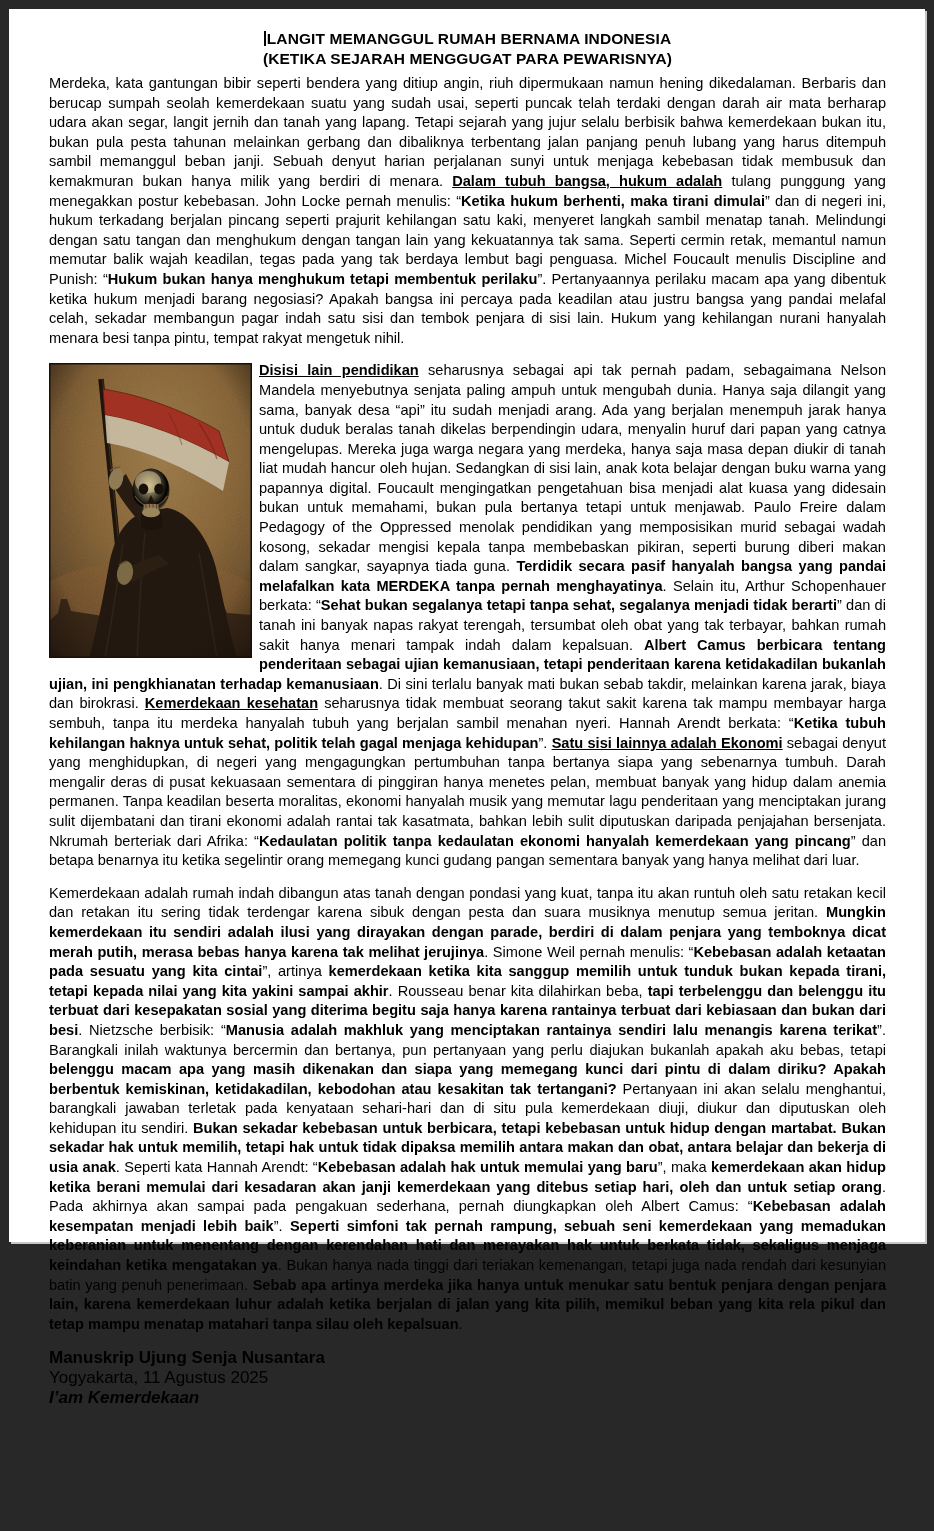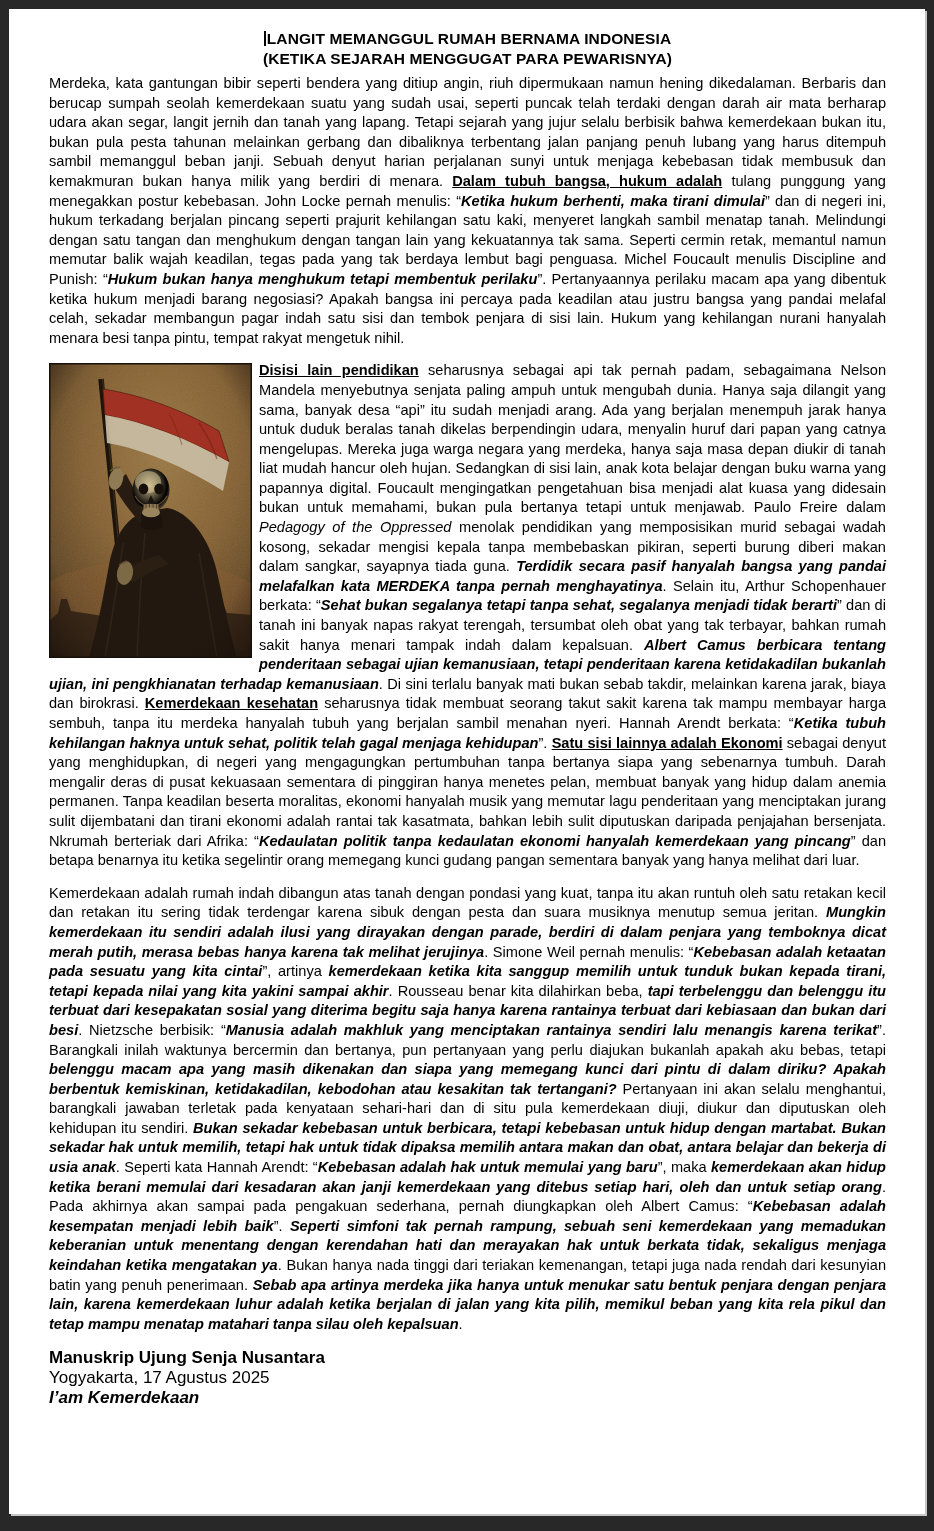--- a/index.html
+++ b/index.html
@@ -3,41 +3,41 @@
 <meta charset="utf-8">
 <style>
   html,body{margin:0;padding:0;}
   body{
     width:934px;height:1531px;overflow:hidden;position:relative;
     background:var(--canvas-bg,#282828);
     font-family:"Liberation Sans", sans-serif;
     color:var(--text-color,#000);
   }
   .page{
-    position:absolute;left:9px;top:9px;width:916px;height:1505px;
+    position:absolute;left:9px;top:9px;width:916px;height:1233px;
     background:var(--page-bg,#fff);
     box-sizing:border-box;
     padding:20px 39px 0 40px;
     box-shadow:2px 2px 0 #c6c6c6;
   }
   .doc-title{
     text-align:center;font-weight:bold;font-size:15.5px;line-height:19.5px;
     margin:0 0 6px 0;letter-spacing:.1px;
   }
   .cursor{
     display:inline-block;width:2px;height:15px;background:#000;
     vertical-align:-2px;margin-right:1px;
   }
   .para{
     font-size:14.6px;line-height:19.6px;text-align:justify;
     margin:13px 0 0 0;
   }
   .para:first-of-type{margin-top:2px;}
   .b{font-weight:bold;}
-  .i{font-style:italic;margin-top:12px;}
+  .i{margin-top:12px;}
   .u{text-decoration:underline;}
   .fig-float{
     float:left;width:203px;height:295px;
     margin:2px 7px 2px 0;display:block;
   }
   .fig-float svg{display:block;width:203px;height:295px;}
   .footer{margin-top:14px;font-size:17px;line-height:20px;}
   .sig-name{font-weight:bold;}
   .sig-author{font-weight:bold;font-style:italic;}
 </style>
@@ -119,17 +119,17 @@
         <rect x="0.75" y="0.75" width="201.5" height="293.5" fill="none" stroke="#17100a" stroke-width="1.5"></rect>
         <rect width="203" height="295" fill="url(#vg)"></rect>
       </svg>
     </span><span><span class="b u">Disisi lain pendidikan</span><span> seharusnya sebagai api tak pernah padam, sebagaimana Nelson Mandela menyebutnya senjata paling ampuh untuk mengubah dunia. Hanya saja dilangit yang sama, banyak desa “api” itu sudah menjadi arang. Ada yang berjalan menempuh jarak hanya untuk duduk beralas tanah dikelas berpendingin udara, menyalin huruf dari papan yang catnya mengelupas. Mereka juga warga negara yang merdeka, hanya saja masa depan diukir di tanah liat mudah hancur oleh hujan. Sedangkan di sisi lain, anak kota belajar dengan buku warna yang papannya digital. Foucault mengingatkan pengetahuan bisa menjadi alat kuasa yang didesain bukan untuk memahami, bukan pula bertanya tetapi untuk menjawab. Paulo Freire dalam </span><span class="i">Pedagogy of the Oppressed</span><span> menolak pendidikan yang memposisikan murid sebagai wadah kosong, sekadar mengisi kepala tanpa membebaskan pikiran, seperti burung diberi makan dalam sangkar, sayapnya tiada guna. </span><span class="b i">Terdidik secara pasif hanyalah bangsa yang pandai melafalkan kata MERDEKA tanpa pernah menghayatinya</span><span>. Selain itu, Arthur Schopenhauer berkata: “</span><span class="b i">Sehat bukan segalanya tetapi tanpa sehat, segalanya menjadi tidak berarti</span><span>” dan di tanah ini banyak napas rakyat terengah, tersumbat oleh obat yang tak terbayar, bahkan rumah sakit hanya menari tampak indah dalam kepalsuan. </span><span class="b i">Albert Camus berbicara tentang penderitaan sebagai ujian kemanusiaan, tetapi penderitaan karena ketidakadilan bukanlah ujian, ini pengkhianatan terhadap kemanusiaan</span><span>. Di sini terlalu banyak mati bukan sebab takdir, melainkan karena jarak, biaya dan birokrasi. </span><span class="b u">Kemerdekaan kesehatan</span><span> seharusnya tidak membuat seorang takut sakit karena tak mampu membayar harga sembuh, tanpa itu merdeka hanyalah tubuh yang berjalan sambil menahan nyeri. Hannah Arendt berkata: “</span><span class="b i">Ketika tubuh kehilangan haknya untuk sehat, politik telah gagal menjaga kehidupan</span><span>”. </span><span class="b u">Satu sisi lainnya adalah Ekonomi</span><span> sebagai denyut yang menghidupkan, di negeri yang mengagungkan pertumbuhan tanpa bertanya siapa yang sebenarnya tumbuh. Darah mengalir deras di pusat kekuasaan sementara di pinggiran hanya menetes pelan, membuat banyak yang hidup dalam anemia permanen. Tanpa keadilan beserta moralitas, ekonomi hanyalah musik yang memutar lagu penderitaan yang menciptakan jurang sulit dijembatani dan tirani ekonomi adalah rantai tak kasatmata, bahkan lebih sulit diputuskan daripada penjajahan bersenjata. Nkrumah berteriak dari Afrika: “</span><span class="b i">Kedaulatan politik tanpa kedaulatan ekonomi hanyalah kemerdekaan yang pincang</span><span>” dan betapa benarnya itu ketika segelintir orang memegang kunci gudang pangan sementara banyak yang hanya melihat dari luar.</span></span>
   </p>
 
   <p class="para"><span>Kemerdekaan adalah rumah indah dibangun atas tanah dengan pondasi yang kuat, tanpa itu akan runtuh oleh satu retakan kecil dan retakan itu sering tidak terdengar karena sibuk dengan pesta dan suara musiknya menutup semua jeritan. </span><span class="b i">Mungkin kemerdekaan itu sendiri adalah ilusi yang dirayakan dengan parade, berdiri di dalam penjara yang temboknya dicat merah putih, merasa bebas hanya karena tak melihat jerujinya</span><span>. Simone Weil pernah menulis: “</span><span class="b i">Kebebasan adalah ketaatan pada sesuatu yang kita cintai</span><span>”, artinya </span><span class="b i">kemerdekaan ketika kita sanggup memilih untuk tunduk bukan kepada tirani, tetapi kepada nilai yang kita yakini sampai akhir</span><span>. Rousseau benar kita dilahirkan beba, </span><span class="b i">tapi terbelenggu dan belenggu itu terbuat dari kesepakatan sosial yang diterima begitu saja hanya karena rantainya terbuat dari kebiasaan dan bukan dari besi</span><span>. Nietzsche berbisik: “</span><span class="b i">Manusia adalah makhluk yang menciptakan rantainya sendiri lalu menangis karena terikat</span><span>”. Barangkali inilah waktunya bercermin dan bertanya, pun pertanyaan yang perlu diajukan bukanlah apakah aku bebas, tetapi </span><span class="b i">belenggu macam apa yang masih dikenakan dan siapa yang memegang kunci dari pintu di dalam diriku? Apakah berbentuk kemiskinan, ketidakadilan, kebodohan atau kesakitan tak tertangani?</span><span> Pertanyaan ini akan selalu menghantui, barangkali jawaban terletak pada kenyataan sehari-hari dan di situ pula kemerdekaan diuji, diukur dan diputuskan oleh kehidupan itu sendiri. </span><span class="b i">Bukan sekadar kebebasan untuk berbicara, tetapi kebebasan untuk hidup dengan martabat. Bukan sekadar hak untuk memilih, tetapi hak untuk tidak dipaksa memilih antara makan dan obat, antara belajar dan bekerja di usia anak</span><span>. Seperti kata Hannah Arendt: “</span><span class="b i">Kebebasan adalah hak untuk memulai yang baru</span><span>”, maka </span><span class="b i">kemerdekaan akan hidup ketika berani memulai dari kesadaran akan janji kemerdekaan yang ditebus setiap hari, oleh dan untuk setiap orang</span><span>. Pada akhirnya akan sampai pada pengakuan sederhana, pernah diungkapkan oleh Albert Camus: “</span><span class="b i">Kebebasan adalah kesempatan menjadi lebih baik</span><span>”. </span><span class="b i">Seperti simfoni tak pernah rampung, sebuah seni kemerdekaan yang memadukan keberanian untuk menentang dengan kerendahan hati dan merayakan hak untuk berkata tidak, sekaligus menjaga keindahan ketika mengatakan ya</span><span>. Bukan hanya nada tinggi dari teriakan kemenangan, tetapi juga nada rendah dari kesunyian batin yang penuh penerimaan. </span><span class="b i">Sebab apa artinya merdeka jika hanya untuk menukar satu bentuk penjara dengan penjara lain, karena kemerdekaan luhur adalah ketika berjalan di jalan yang kita pilih, memikul beban yang kita rela pikul dan tetap mampu menatap matahari tanpa silau oleh kepalsuan</span><span>.</span></p>
 
   <div class="footer">
     <div class="sig-name">Manuskrip Ujung Senja Nusantara</div>
-    <div class="sig-place">Yogyakarta, 17 Agustus 2025</div>
+    <div class="sig-place">Yogyakarta, 11 Agustus 2025</div>
     <div class="sig-author">I’am Kemerdekaan</div>
   </div>
 
 </div>
 
 </body></html>

